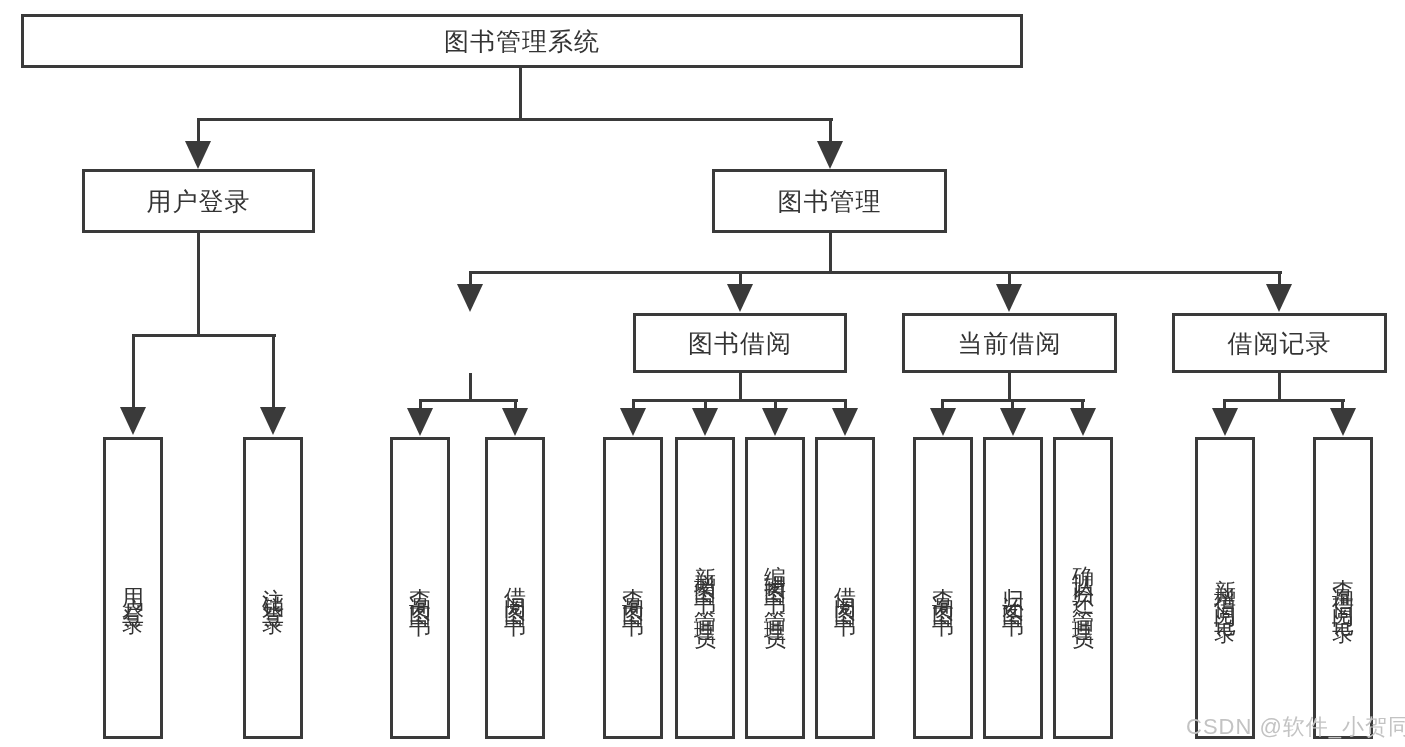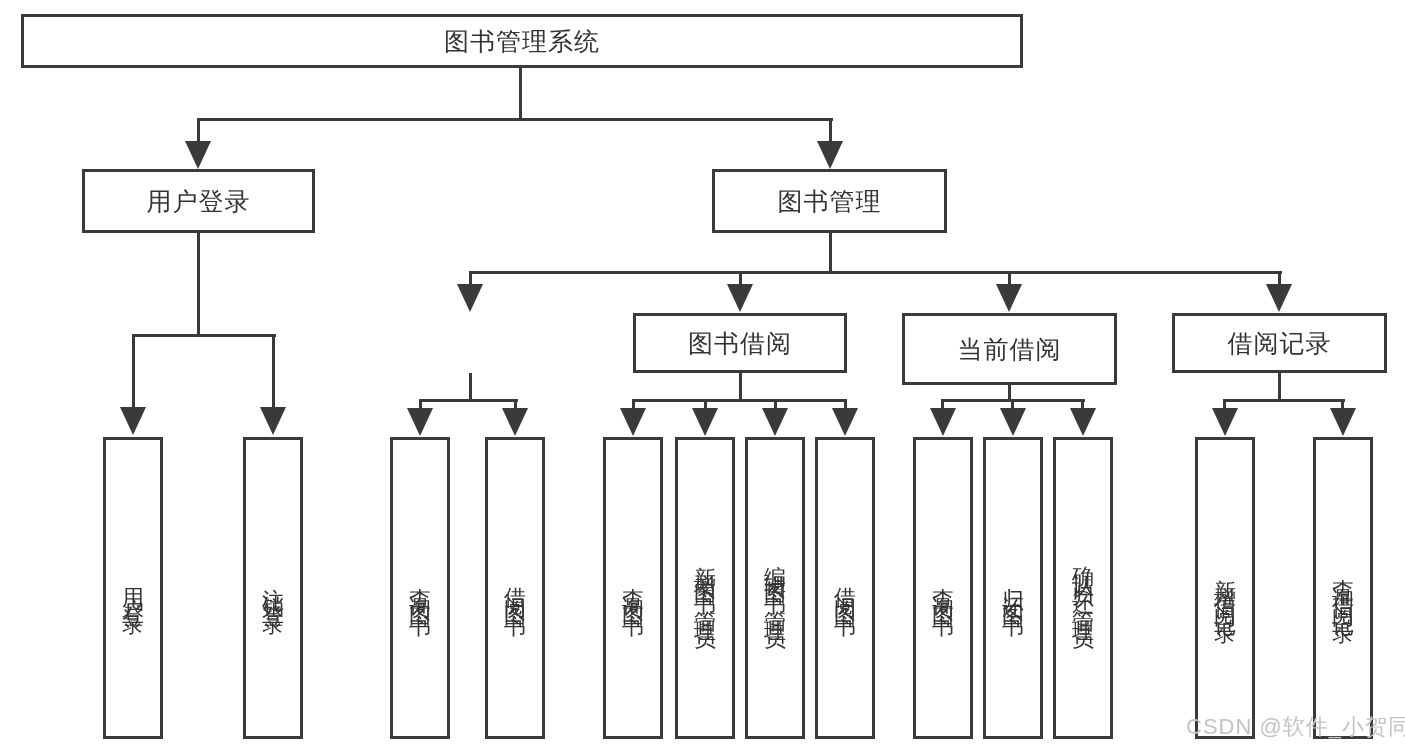--- a/index.html
+++ b/index.html
@@ -43,21 +43,21 @@
     border-left:13px solid transparent;
     border-right:13px solid transparent;
     border-top:28px solid var(--line);
   }
   
   #n-root{left:21px;top:14px;width:1002px;height:54px;}
   #n-user-login{left:82px;top:169px;width:233px;height:64px;}
   #n-book-mgmt{left:712px;top:169px;width:235px;height:64px;}
   #n-new-books{left:363px;top:313px;width:214px;height:60px;}
   #n-book-borrow{left:633px;top:313px;width:214px;height:60px;}
-  #n-current-borrow{left:902px;top:313px;width:215px;height:72px;}
+  #n-current-borrow{left:902px;top:313px;width:215px;height:60px;}
   #n-borrow-records{left:1172px;top:313px;width:215px;height:60px;}
   .leaf{top:437px;width:60px;height:302px;}
   #l-user-login{left:103px;}
   #l-logout{left:243px;}
   #l-query-books-1{left:390px;}
   #l-borrow-books-1{left:485px;}
   #l-query-books-2{left:603px;}
   #l-add-books{left:675px;}
   #l-edit-books{left:745px;}
   #l-borrow-books-2{left:815px;}

